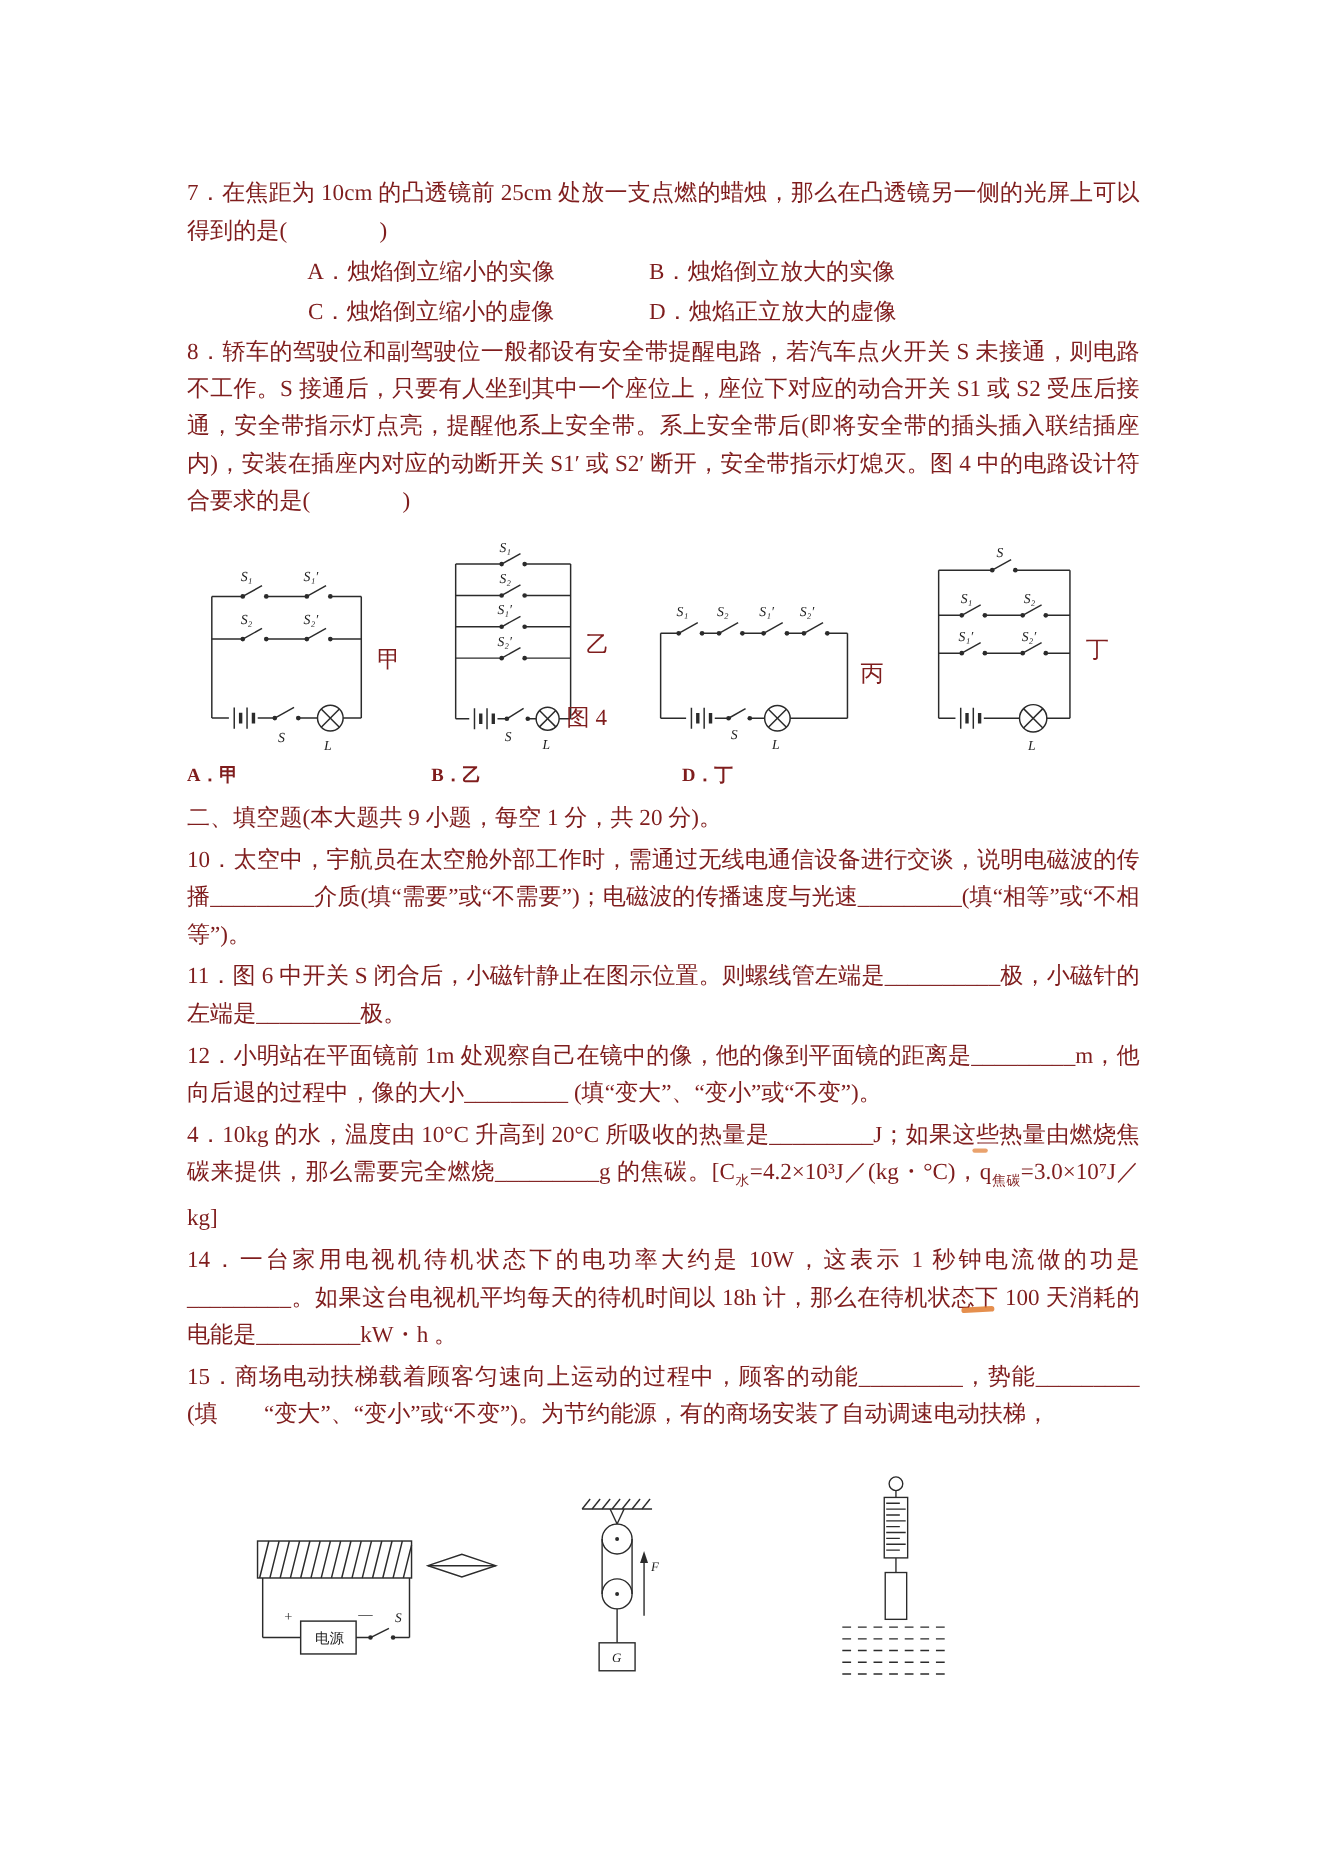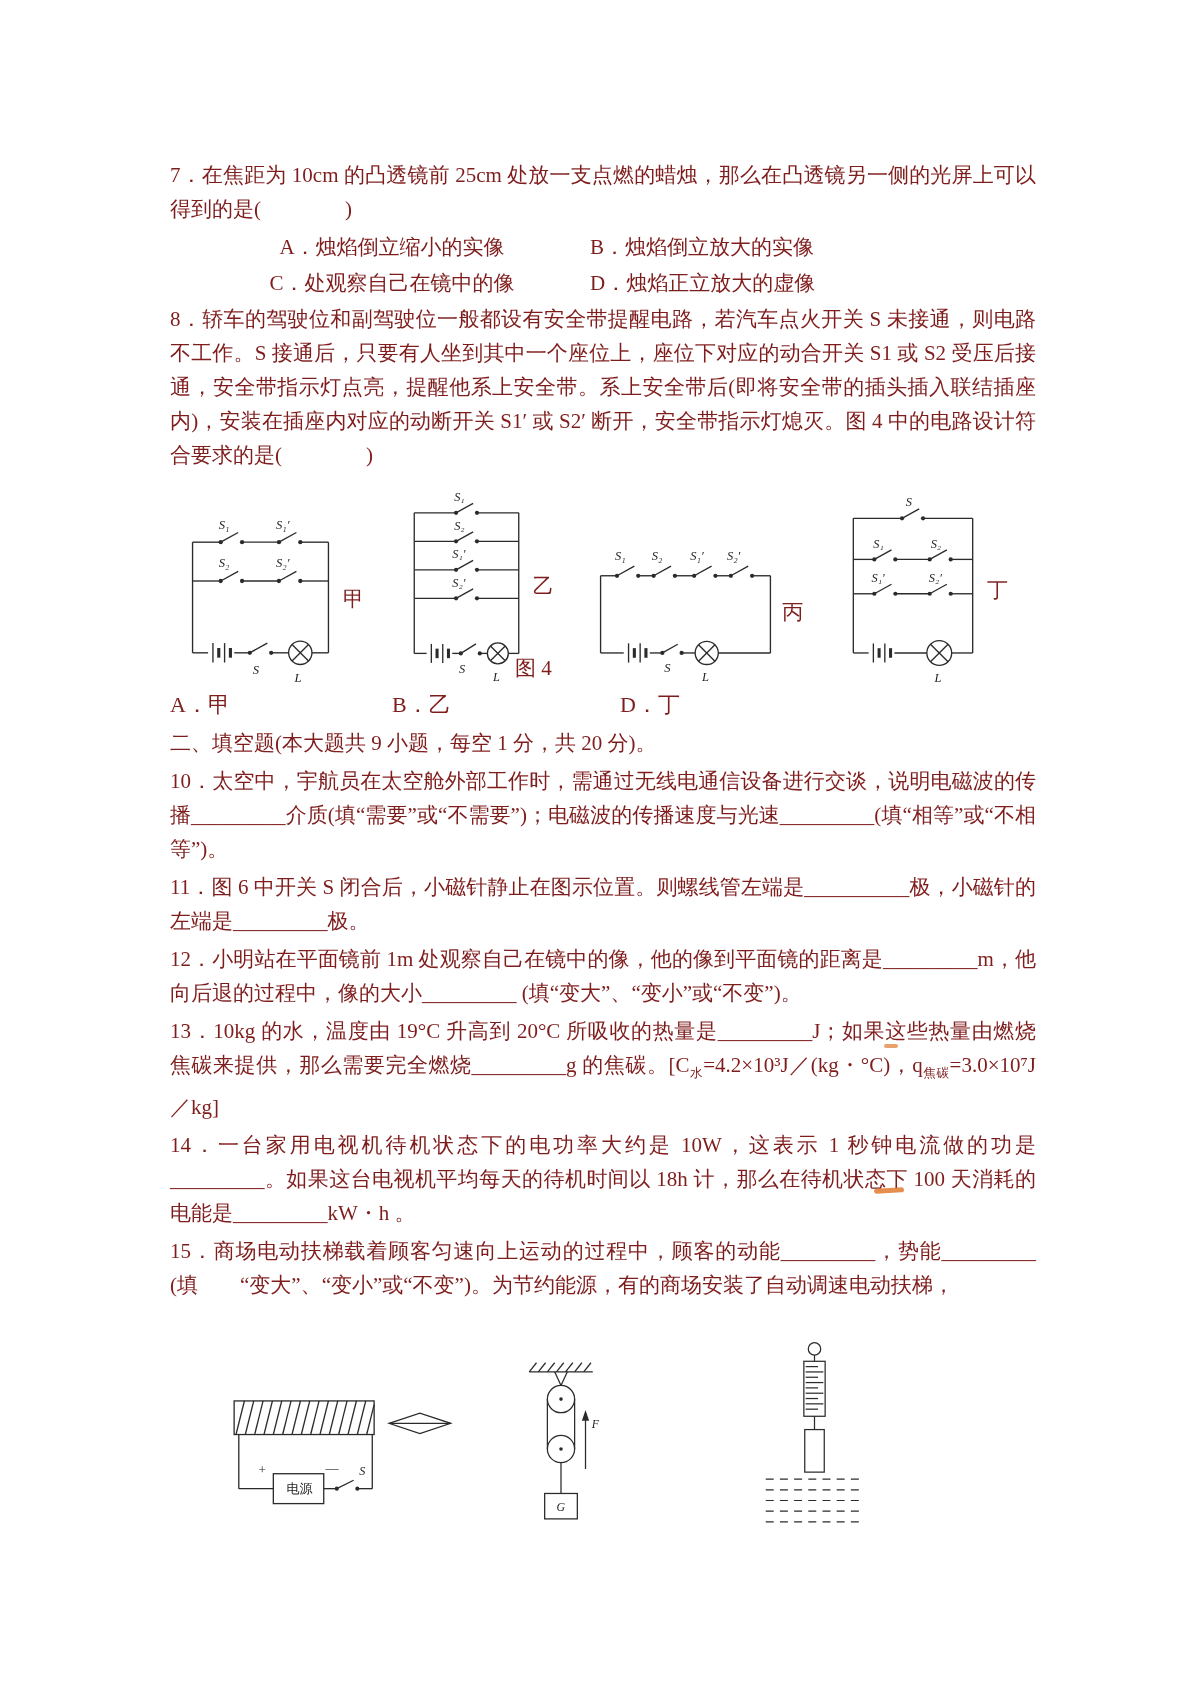--- a/index.html
+++ b/index.html
@@ -7,22 +7,22 @@
         font-family:"Liberation Serif","DejaVu Serif",serif;color:#7f1d1d;}
   .content{position:absolute;left:170px;top:158px;width:866px;}
   .para{font-size:21px;line-height:34px;margin:0 0 4px 0;text-align:justify;}
   .opt-row{display:flex;font-size:21px;line-height:34px;padding-left:24px;margin-bottom:2px;}
   .opt-row .opt:first-child{width:396px;text-align:center;}
   
   .fig4{position:relative;display:flex;align-items:flex-end;justify-content:space-between;
         padding:10px 28px 0 8px;}
   .circuit-block{display:flex;flex-direction:row;align-items:center;}
   .circuit-name{font-size:21px;margin-top:2px;}
-  .fig4-caption{position:absolute;left:345px;bottom:2px;font-size:21px;}
-  .ans-row{display:flex;font-size:22px;line-height:38px;margin:2px 0 2px 0;}
+  .fig4-caption{position:absolute;left:345px;bottom:18px;font-size:21px;}
+  .ans-row{display:flex;font-size:17px;line-height:38px;margin:2px 0 2px 0;font-weight:bold;}
   .ans-row span:nth-child(1){width:222px;}
   .ans-row span:nth-child(2){width:228px;}
   .ans-row span:nth-child(3){width:230px;}
   .sub{font-size:0.6em;vertical-align:sub;}
   
   .figures-row{display:flex;align-items:flex-end;margin-top:26px;}
   .figblock{display:flex;flex-direction:column;align-items:center;}
   .fig5block{margin-left:38px;}
   .fig6block{margin-left:42px;}
   .fig7block{margin-left:128px;}
@@ -46,21 +46,21 @@
 
 <div class="page">
   <div class="content">
 
     <p class="para">7．在焦距为 10cm 的凸透镜前 25cm 处放一支点燃的蜡烛，那么在凸透镜另一侧的光屏上可以得到的是(　　　　)</p>
     <div class="opt-row">
       <span class="opt">A．烛焰倒立缩小的实像</span>
       <span class="opt">B．烛焰倒立放大的实像</span>
     </div>
     <div class="opt-row">
-      <span class="opt">C．处观察自己在镜中的像</span>
+      <span class="opt">C．烛焰倒立缩小的虚像</span>
       <span class="opt">D．烛焰正立放大的虚像</span>
     </div>
 
     <p class="para">8．轿车的驾驶位和副驾驶位一般都设有安全带提醒电路，若汽车点火开关 S 未接通，则电路不工作。S 接通后，只要有人坐到其中一个座位上，座位下对应的动合开关 S1 或 S2 受压后接通，安全带指示灯点亮，提醒他系上安全带。系上安全带后(即将安全带的插头插入联结插座内)，安装在插座内对应的动断开关 S1′ 或 S2′ 断开，安全带指示灯熄灭。图 4 中的电路设计符合要求的是(　　　　)</p>
 
     <div class="fig4">
 
       <div class="circuit-block">
         <svg class="ckt" width="165" height="173" viewBox="0 0 170 178">
           <g>
@@ -261,21 +261,21 @@
     <div class="ans-row">
       <span>A．甲</span>
       <span>B．乙</span>
       <span>D．丁</span>
     </div>
 
     <p class="para">二、填空题(本大题共 9 小题，每空 1 分，共 20 分)。</p>
     <p class="para">10．太空中，宇航员在太空舱外部工作时，需通过无线电通信设备进行交谈，说明电磁波的传播_________介质(填“需要”或“不需要”)；电磁波的传播速度与光速_________(填“相等”或“不相等”)。</p>
     <p class="para">11．图 6 中开关 S 闭合后，小磁针静止在图示位置。则螺线管左端是__________极，小磁针的左端是_________极。</p>
     <p class="para">12．小明站在平面镜前 1m 处观察自己在镜中的像，他的像到平面镜的距离是_________m，他向后退的过程中，像的大小_________ (填“变大”、“变小”或“不变”)。</p>
-    <p class="para"><span>13．10kg 的水，温度由 19°C 升高到 20°C 所吸收的热量是_________J；如果这些热量由燃烧焦碳来提供，那么需要完全燃烧_________g 的焦碳。[C</span><span class="sub">水</span><span>=4.2×10³J／(kg・°C)，q</span><span class="sub">焦碳</span><span>=3.0×10⁷J／kg]</span></p>
+    <p class="para"><span>4．10kg 的水，温度由 10°C 升高到 20°C 所吸收的热量是_________J；如果这些热量由燃烧焦碳来提供，那么需要完全燃烧_________g 的焦碳。[C</span><span class="sub">水</span><span>=4.2×10³J／(kg・°C)，q</span><span class="sub">焦碳</span><span>=3.0×10⁷J／kg]</span></p>
     <p class="para">14．一台家用电视机待机状态下的电功率大约是 10W，这表示 1 秒钟电流做的功是_________。如果这台电视机平均每天的待机时间以 18h 计，那么在待机状态下 100 天消耗的电能是_________kW・h 。</p>
     <p class="para">15．商场电动扶梯载着顾客匀速向上运动的过程中，顾客的动能_________，势能_________ (填　　“变大”、“变小”或“不变”)。为节约能源，有的商场安装了自动调速电动扶梯，</p>
 
     <div class="figures-row">
 
       <div class="figblock fig5block">
         <svg class="ckt" width="252" height="154" viewBox="0 0 270 165">
           <g>
             <rect x="28" y="16" width="150" height="36"></rect>
             <line x1="30" y1="52" x2="39" y2="16"></line>

